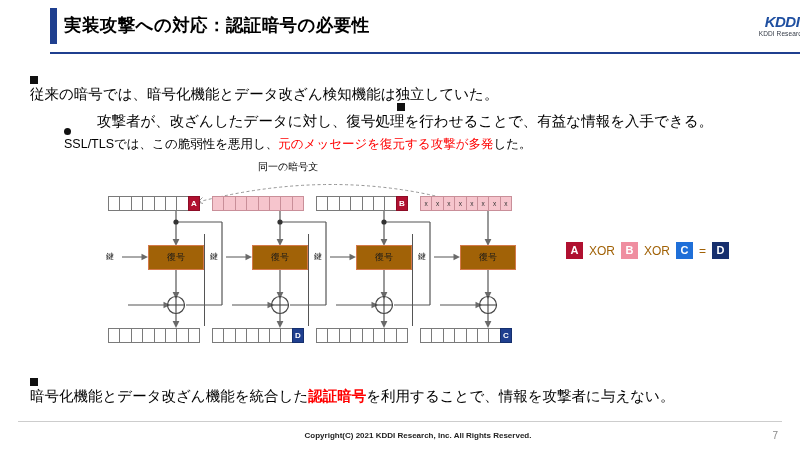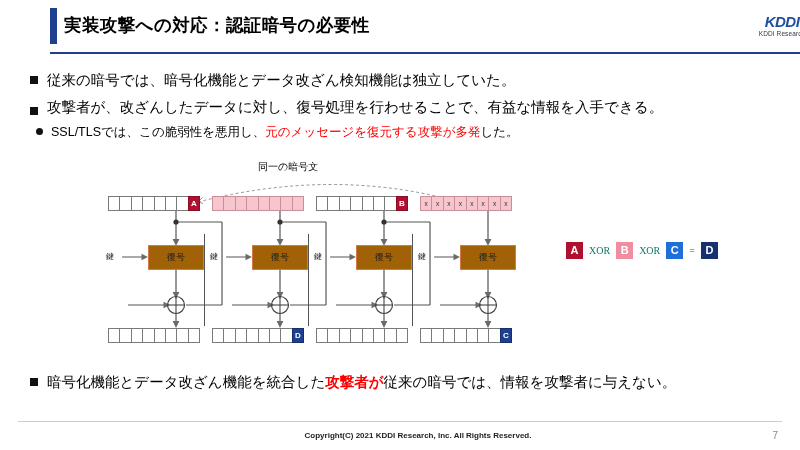--- a/index.html
+++ b/index.html
@@ -61,20 +61,21 @@
     color: #333a46;
     margin-top: 2px;
     letter-spacing: 0.1px;
   }
 
   
   .bullet-row {
     position: absolute;
     display: flex;
     align-items: flex-start;
+    flex-direction: column;
   }
   .sq-marker {
     width: 8px; height: 8px;
     background: #111111;
     margin-top: 6px;
     margin-right: 9px;
     flex: 0 0 auto;
   }
   .dot-marker {
     width: 7px; height: 7px;
@@ -84,21 +85,21 @@
     margin-right: 8px;
     flex: 0 0 auto;
   }
   .b-lvl1 { font-size: 14.5px; line-height: 1.45; }
   .b-lvl2 { font-size: 12.5px; line-height: 1.45; }
   .red-em { color: #ff0000; }
   .red-bold { color: #ff0000; font-weight: bold; }
 
   #bullet-1 { left: 30px; top: 70px; width: 740px; }
   #bullet-2 { left: 30px; top: 97px; width: 750px; align-items: center; }
-  #bullet-3 { left: 36px; top: 123px; width: 720px; }
+  #bullet-3 { left: 64px; top: 123px; width: 720px; }
   #bullet-4 { left: 30px; top: 372px; width: 750px; }
 
   
   #diagram {
     position: absolute;
     left: 100px; top: 160px;
     width: 430px; height: 200px;
   }
   #arc-label {
     position: absolute;
@@ -183,21 +184,21 @@
     font-size: 11px;
     font-weight: bold;
     color: #ffffff;
     text-align: center;
     line-height: 17px;
   }
   .f-a { background: #b01030; }
   .f-b { background: #ef8ea0; }
   .f-c { background: #1f6fd8; }
   .f-d { background: #17306e; }
-  .f-op { font-size: 10px; color: #0f766e; font-family: Liberation Serif, serif; }
+  .f-op { font-size: 12px; color: #a16207; }
 
   
   #footer-rule {
     position: absolute;
     left: 18px; bottom: 28px;
     width: 764px; height: 1px;
     background: #cdcdcd;
   }
   #footer-copy {
     position: absolute;
@@ -239,21 +240,21 @@
   <span class="b-lvl1">攻撃者が、改ざんしたデータに対し、復号処理を行わせることで、有益な情報を入手できる。</span>
 </div>
 
 <div class="bullet-row" id="bullet-3">
   <span class="dot-marker"></span>
   <span class="b-lvl2"><span>SSL/TLSでは、この脆弱性を悪用し、</span><span class="red-em">元のメッセージを復元する攻撃が多発</span><span>した。</span></span>
 </div>
 
 <div class="bullet-row" id="bullet-4">
   <span class="sq-marker"></span>
-  <span class="b-lvl1"><span>暗号化機能とデータ改ざん機能を統合した</span><span class="red-bold">攻撃者が</span><span>従来の暗号では、情報を攻撃者に与えない。</span></span>
+  <span class="b-lvl1"><span>暗号化機能とデータ改ざん機能を統合した</span><span class="red-bold">認証暗号</span><span>を利用することで、情報を攻撃者に与えない。</span></span>
 </div>
 
 <div id="diagram">
 
   <div id="arc-label">同一の暗号文</div>
 
   <svg id="arc-svg" viewBox="0 0 430 200">
 
     <path d="M 98 42 Q 230 8 352 40" fill="none" stroke="#8a8a8a" stroke-width="0.9" stroke-dasharray="3,2.5"></path>
     <path d="M 98 42 l 4.5 -4.5 M 98 42 l 5 1.5" stroke="#8a8a8a" stroke-width="0.9" fill="none"></path>

